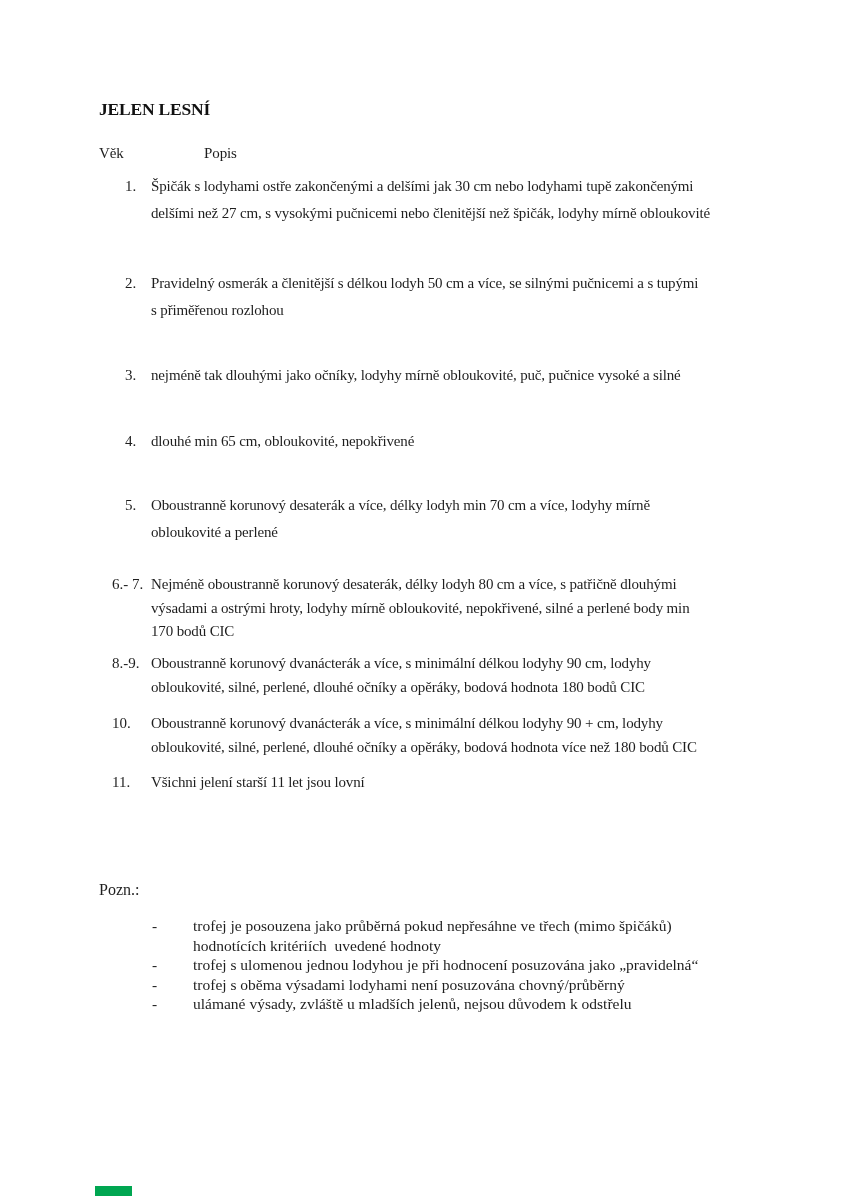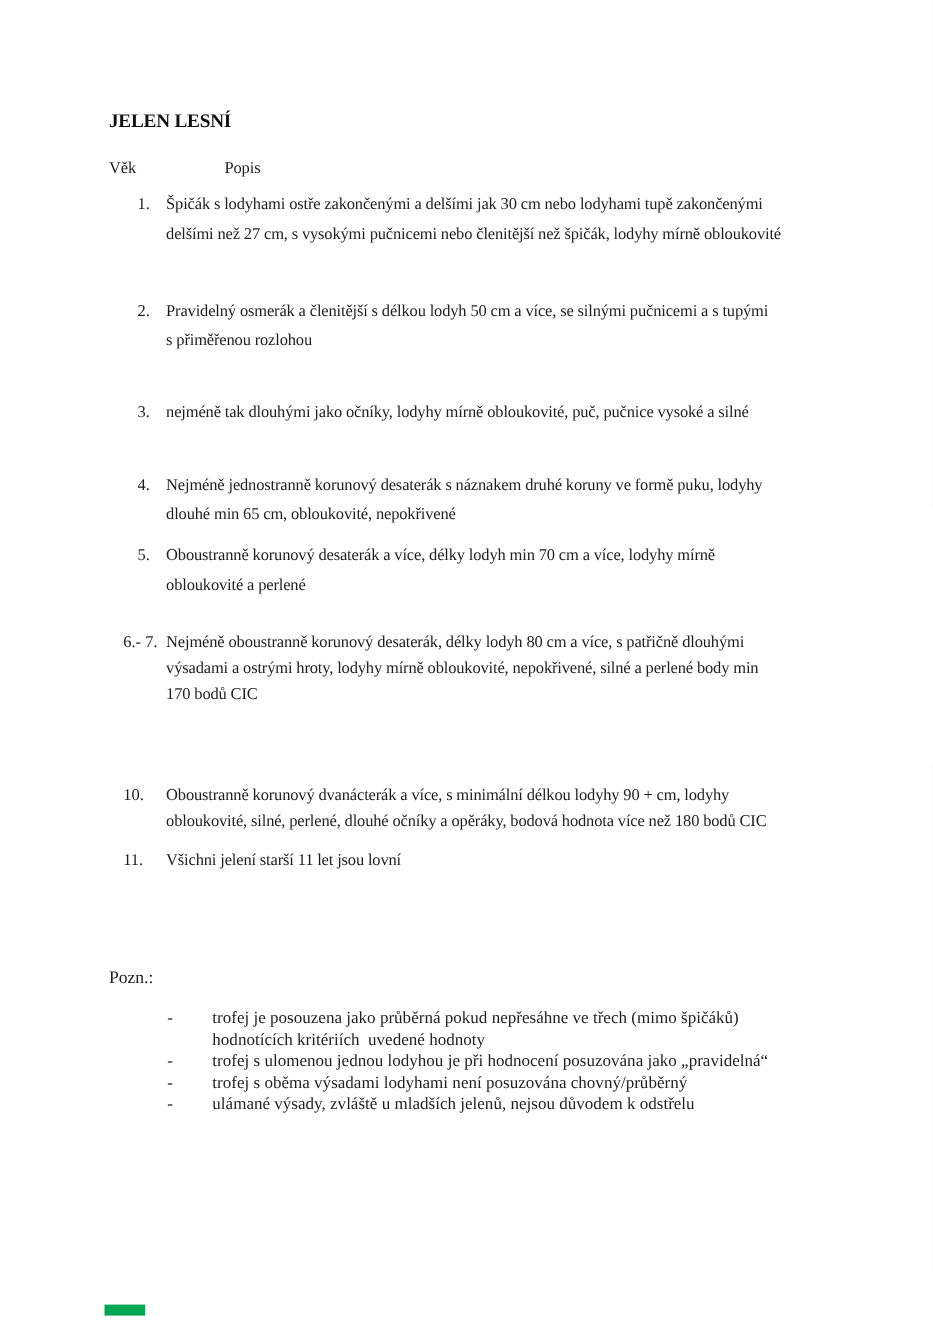--- a/index.html
+++ b/index.html
@@ -63,21 +63,20 @@
   <div class="item s1" style="top:362px">
     <span class="num n1">3.</span>
     <div class="txt">
       <div class="ln">nejméně tak dlouhými jako očníky, lodyhy mírně obloukovité, puč, pučnice vysoké a silné</div>
     </div>
   </div>
 
   <div class="item s1" style="top:428px">
     <span class="num n1">4.</span>
     <div class="txt">
-      <div class="ln">Nejméně jednostranně korunový desaterák s náznakem druhé koruny ve formě puku, lodyhy</div>
       <div class="ln">dlouhé min 65 cm, obloukovité, nepokřivené</div>
     </div>
   </div>
 
   <div class="item s1" style="top:492px">
     <span class="num n1">5.</span>
     <div class="txt">
       <div class="ln">Oboustranně korunový desaterák a více, délky lodyh min 70 cm a více, lodyhy mírně</div>
       <div class="ln">obloukovité a perlené</div>
     </div>
@@ -85,20 +84,27 @@
 
   <div class="item s2" style="top:573px">
     <span class="num n2">6.- 7.</span>
     <div class="txt">
       <div class="ln">Nejméně oboustranně korunový desaterák, délky lodyh 80 cm a více, s patřičně dlouhými</div>
       <div class="ln">výsadami a ostrými hroty, lodyhy mírně obloukovité, nepokřivené, silné a perlené body min</div>
       <div class="ln">170 bodů CIC</div>
     </div>
   </div>
 
+  <div class="item s2" style="top:652px">
+    <span class="num n2">8.-9.</span>
+    <div class="txt">
+      <div class="ln">Oboustranně korunový dvanácterák a více, s minimální délkou lodyhy 90 cm, lodyhy</div>
+      <div class="ln">obloukovité, silné, perlené, dlouhé očníky a opěráky, bodová hodnota 180 bodů CIC</div>
+    </div>
+  </div>
 
   <div class="item s2" style="top:712px">
     <span class="num n2">10.</span>
     <div class="txt">
       <div class="ln">Oboustranně korunový dvanácterák a více, s minimální délkou lodyhy 90 + cm, lodyhy</div>
       <div class="ln">obloukovité, silné, perlené, dlouhé očníky a opěráky, bodová hodnota více než 180 bodů CIC</div>
     </div>
   </div>
 
   <div class="item s2" style="top:771px">

